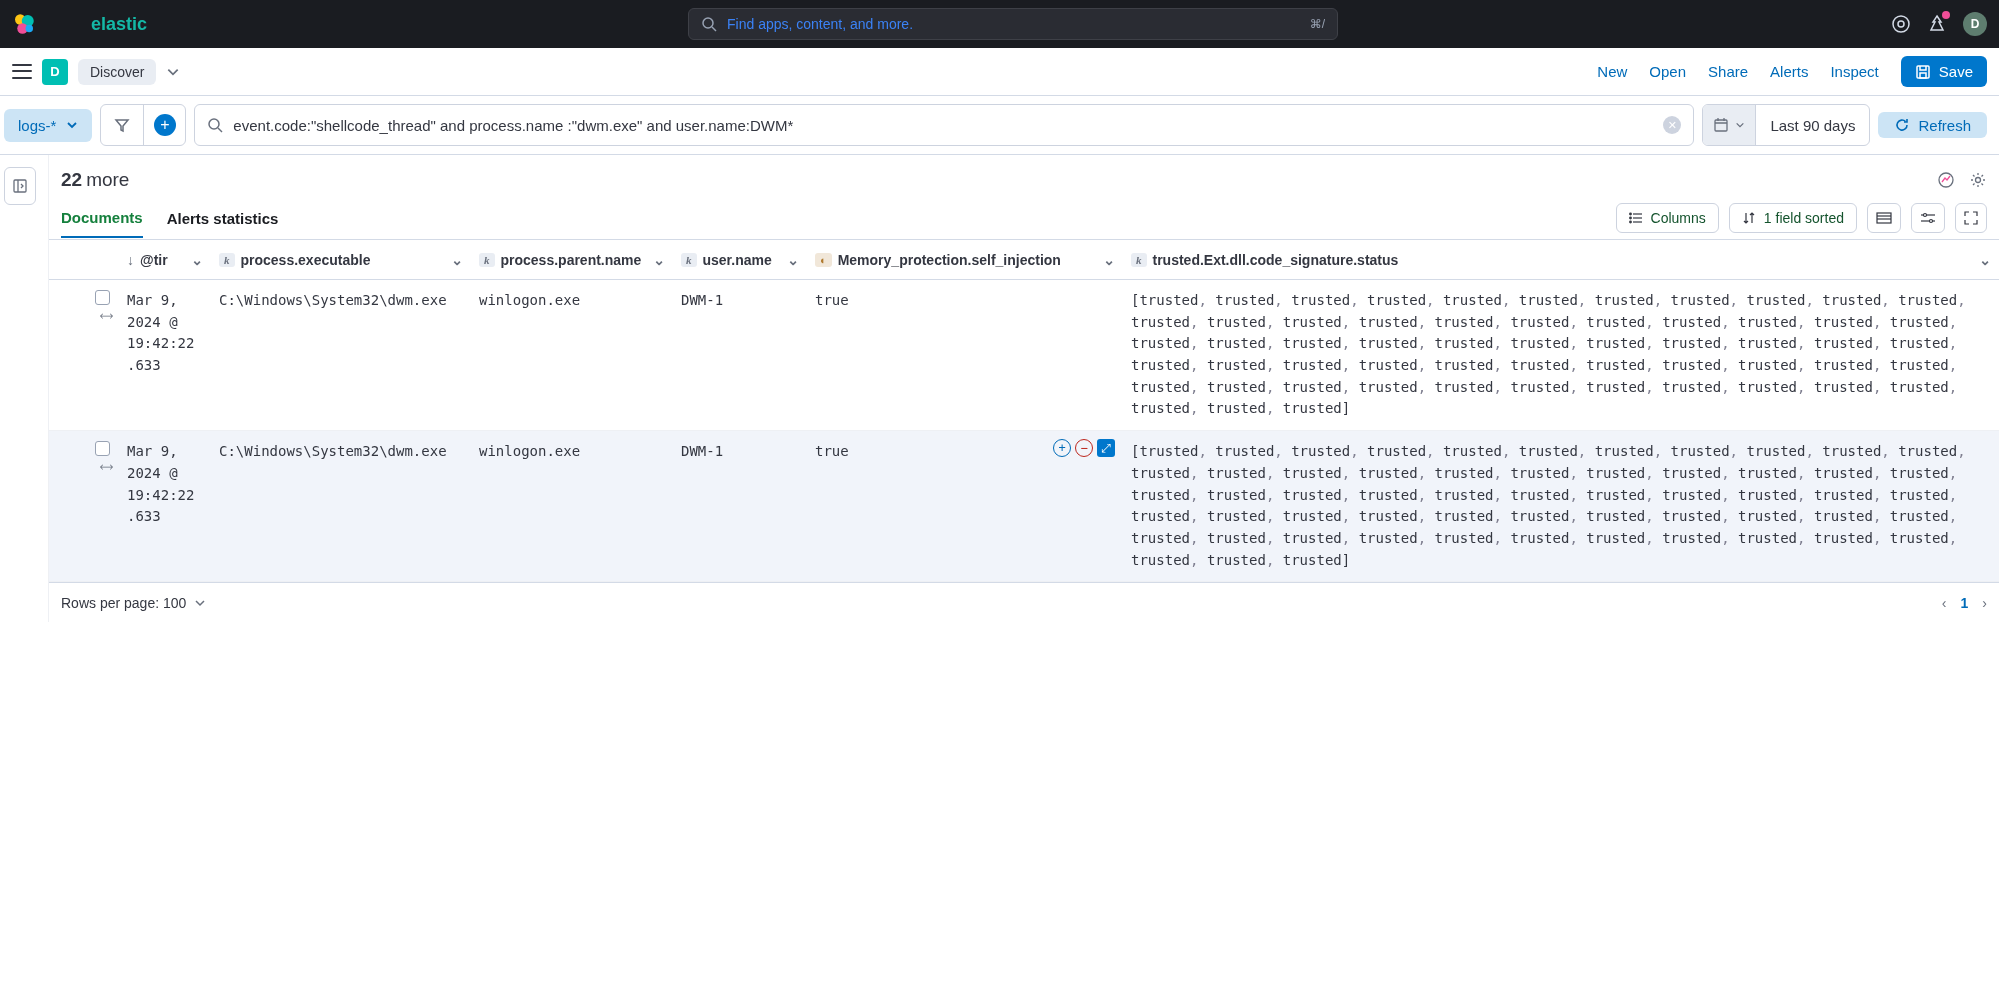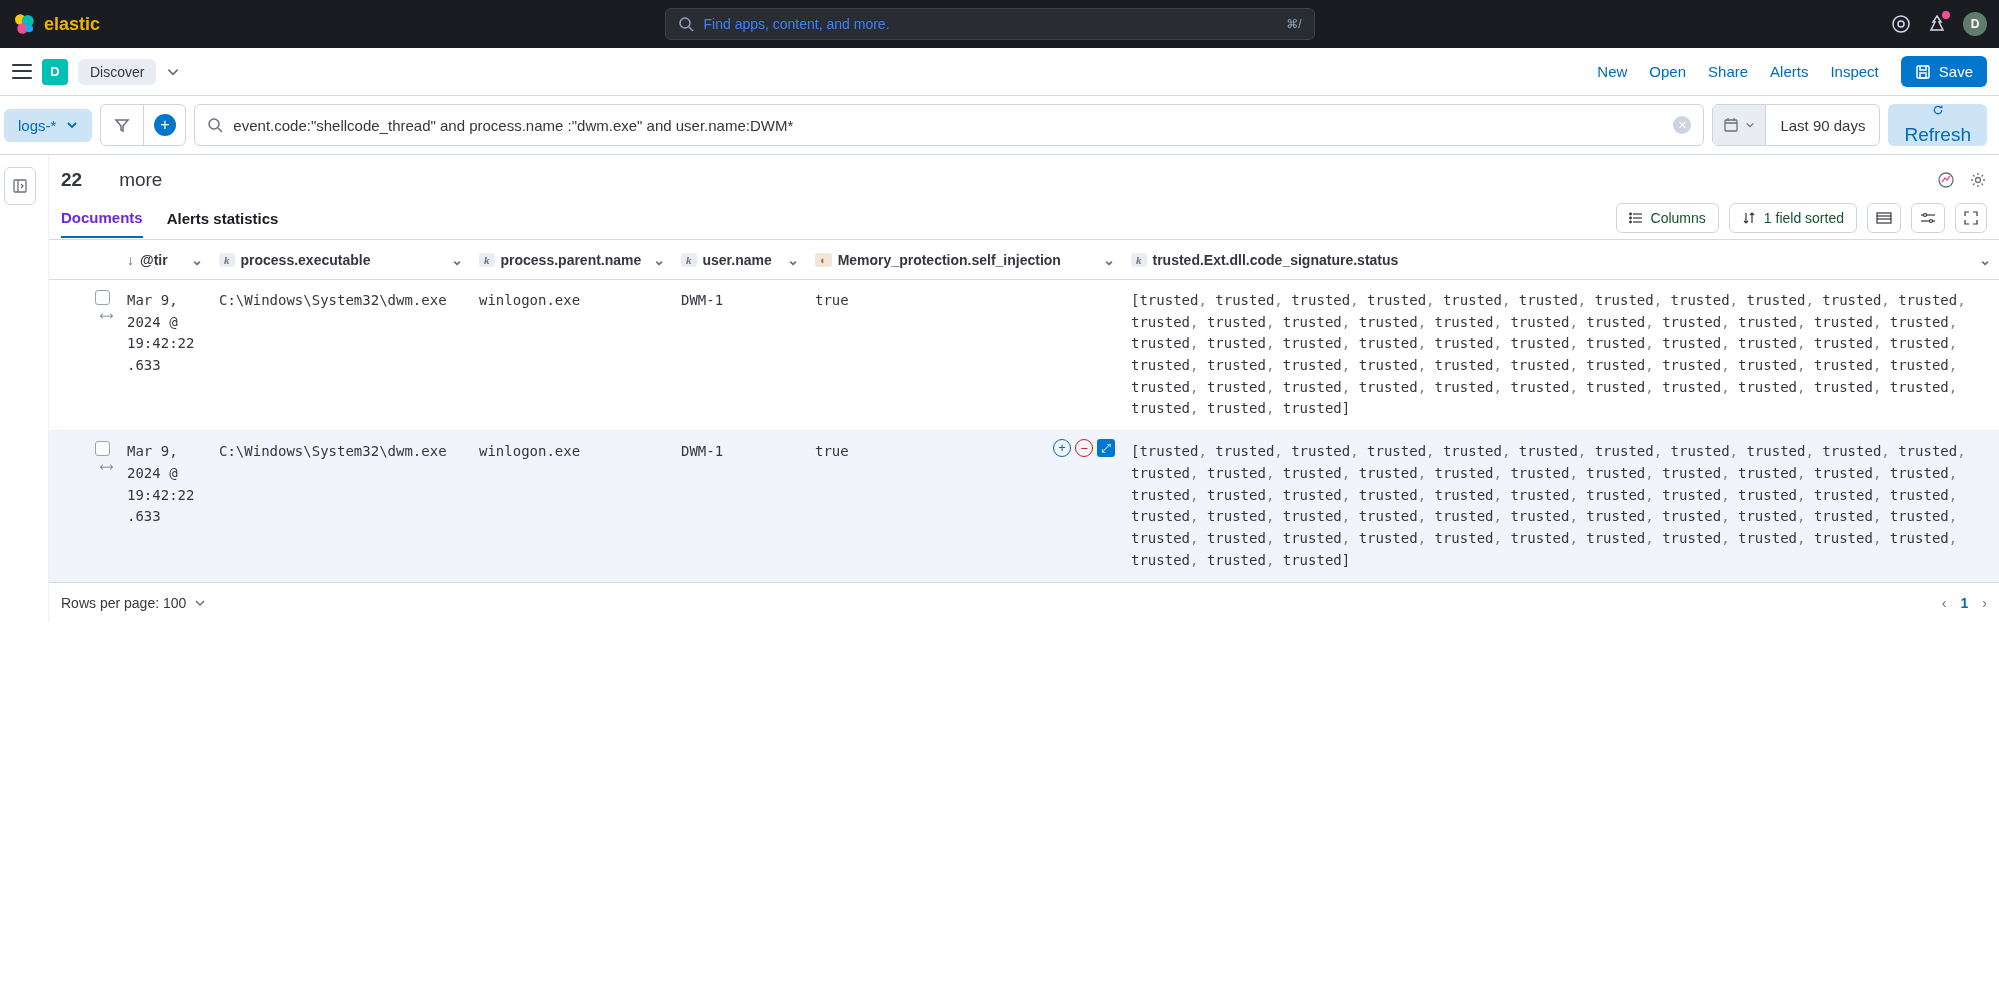--- a/index.html
+++ b/index.html
@@ -2,21 +2,21 @@
 <html><head>
 <meta charset="utf-8">
 <style>
 * { box-sizing: border-box; margin: 0; padding: 0; }
 body { font-family: -apple-system, BlinkMacSystemFont, "Segoe UI", Helvetica, Arial, sans-serif; font-size: 14px; color: #343741; background: #fff; }
 
 
 .top-header { background: #1a1c21; height: 48px; display: flex; align-items: center; padding: 0 12px; color: #fff; }
 .logo-wrap { display: flex; align-items: center; gap: 8px; }
 .logo-svg { width: 24px; height: 24px; }
-.logo-text { font-size: 18px; font-weight: 600; color: #eab308; }
+.logo-text { font-size: 18px; font-weight: 600; color: #14b8a6; margin-left: 47px; }
 .global-search { flex: 0 0 auto; margin-left: auto; margin-right: auto; width: 650px; height: 32px; background: #2a2c33; border: 1px solid #3e4047; border-radius: 6px; display: flex; align-items: center; padding: 0 12px; color: #98a2b3; }
 .global-search .search-text { flex:1; color:#3b82f6; }
 .global-search .kbd { color:#98a2b3; font-size:12px; }
 .header-right { display:flex; align-items:center; gap:16px; margin-left:12px; }
 .header-icon { width:20px; height:20px; color:#d3dae6; position:relative; }
 .avatar-badge { width:24px; height:24px; border-radius:50%; background:#5e7d6f; color:#fff; display:flex; align-items:center; justify-content:center; font-size:12px; font-weight:600; }
 .notif-dot { position:absolute; top:-3px; right:-3px; width:8px; height:8px; border-radius:50%; background:#f04e98; }
 
 
 .sub-header { height:48px; border-bottom:1px solid #d3dae6; display:flex; align-items:center; padding:0 12px; gap:10px; }
@@ -34,33 +34,33 @@
 .index-pill { background:#cce4f5; color:#006bb8; padding:8px 14px; border-radius:6px; display:flex; align-items:center; gap:10px; font-size:15px; font-weight:500; cursor:pointer; }
 .filter-box-wrap{ display:flex; align-items:center; gap:0; border:1px solid #cdd3df; border-radius:6px; overflow:hidden;}
 .filter-box-wrap .fbtn{ width:42px; height:40px; display:flex; align-items:center; justify-content:center; }
 .add-circle { background:#07c; color:#fff; width:22px; height:22px; border-radius:50%; display:flex; align-items:center; justify-content:center; font-size:16px; }
 .query-input-wrap { flex:1; border:1px solid #cdd3df; border-radius:6px; height:42px; display:flex; align-items:center; padding:0 12px; gap:10px; }
 .query-input-wrap input { flex:1; border:0; outline:0; font-size:15px; color:#343741; }
 .clear-x{ width:18px;height:18px;border-radius:50%;background:#cdd3df;color:#fff;display:flex;align-items:center;justify-content:center;font-size:11px;cursor:pointer;}
 .date-wrap { display:flex; border:1px solid #cdd3df; border-radius:6px; overflow:hidden; height:42px; }
 .date-left{ background:#e9edf3; display:flex; align-items:center; padding:0 10px; gap:6px; border-right:1px solid #cdd3df; color:#69707d;}
 .date-right{ display:flex; align-items:center; padding:0 14px; font-size:15px;}
-.refresh-btn{ background:#cce4f5; color:#006bb8; height:42px; padding:0 16px; border-radius:6px; display:flex; align-items:center; gap:8px; font-size:19px; font-weight:500; cursor:pointer;flex-direction:column;}
+.refresh-btn{ background:#cce4f5; color:#006bb8; height:26px; padding:0 16px; border-radius:6px; display:flex; align-items:center; gap:8px; font-size:15px; font-weight:500; cursor:pointer;}
 
 
 .content { display:flex; position:relative; }
 .side-toggle { position:absolute; left:4px; top:12px; width:32px; height:38px; border:1px solid #cdd3df; border-radius:6px; display:flex; align-items:center; justify-content:center; background:#fff; color:#69707d; cursor:pointer; }
 .main { flex:1; margin-left:48px; border-left:1px solid #eef0f4;}
-.hits-row { padding:14px 12px 6px 12px; display:flex; align-items:center;gap:33px; }
+.hits-row { padding:14px 12px 6px 12px; display:flex; align-items:center; }
 .hits-row .hits-num{ font-size:19px; font-weight:700; }
 .hits-row .hits-label{ font-size:19px; color:#343741; margin-left:4px; font-weight:400;}
 .hits-right{ margin-left:auto; display:flex; gap:14px; color:#69707d;}
 .tabs-row { display:flex; align-items:center; padding:0 12px; border-bottom:1px solid #d3dae6; gap:24px;}
 .tab { padding:10px 0; font-size:15px; font-weight:600; color:#1a1c21; cursor:pointer;}
-.tab.active{ color:#6d28d9; border-bottom:2px solid #006bb8;}
+.tab.active{ color:#15803d; border-bottom:2px solid #006bb8;}
 .tab-right{ margin-left:auto; display:flex; gap:10px; padding:6px 0;}
 .tbtn{ border:1px solid #cdd3df; border-radius:6px; padding:6px 12px; display:flex; align-items:center; gap:8px; font-size:14px; color:#14532d; background:#fff; cursor:pointer; }
 .tbtn.icon-only{ padding:6px 8px; }
 
 
 .thead-row { display:flex; align-items:center; border-bottom:1px solid #d3dae6; background:#fff; font-size:14px; color:#343741; font-weight:600; height:40px;}
 .col { padding:0 8px; display:flex; align-items:center; gap:6px;}
 .col-exp{ width:36px; justify-content:center;}
 .col-chk{ width:34px; justify-content:center;}
 .col-time{ width:92px;}

